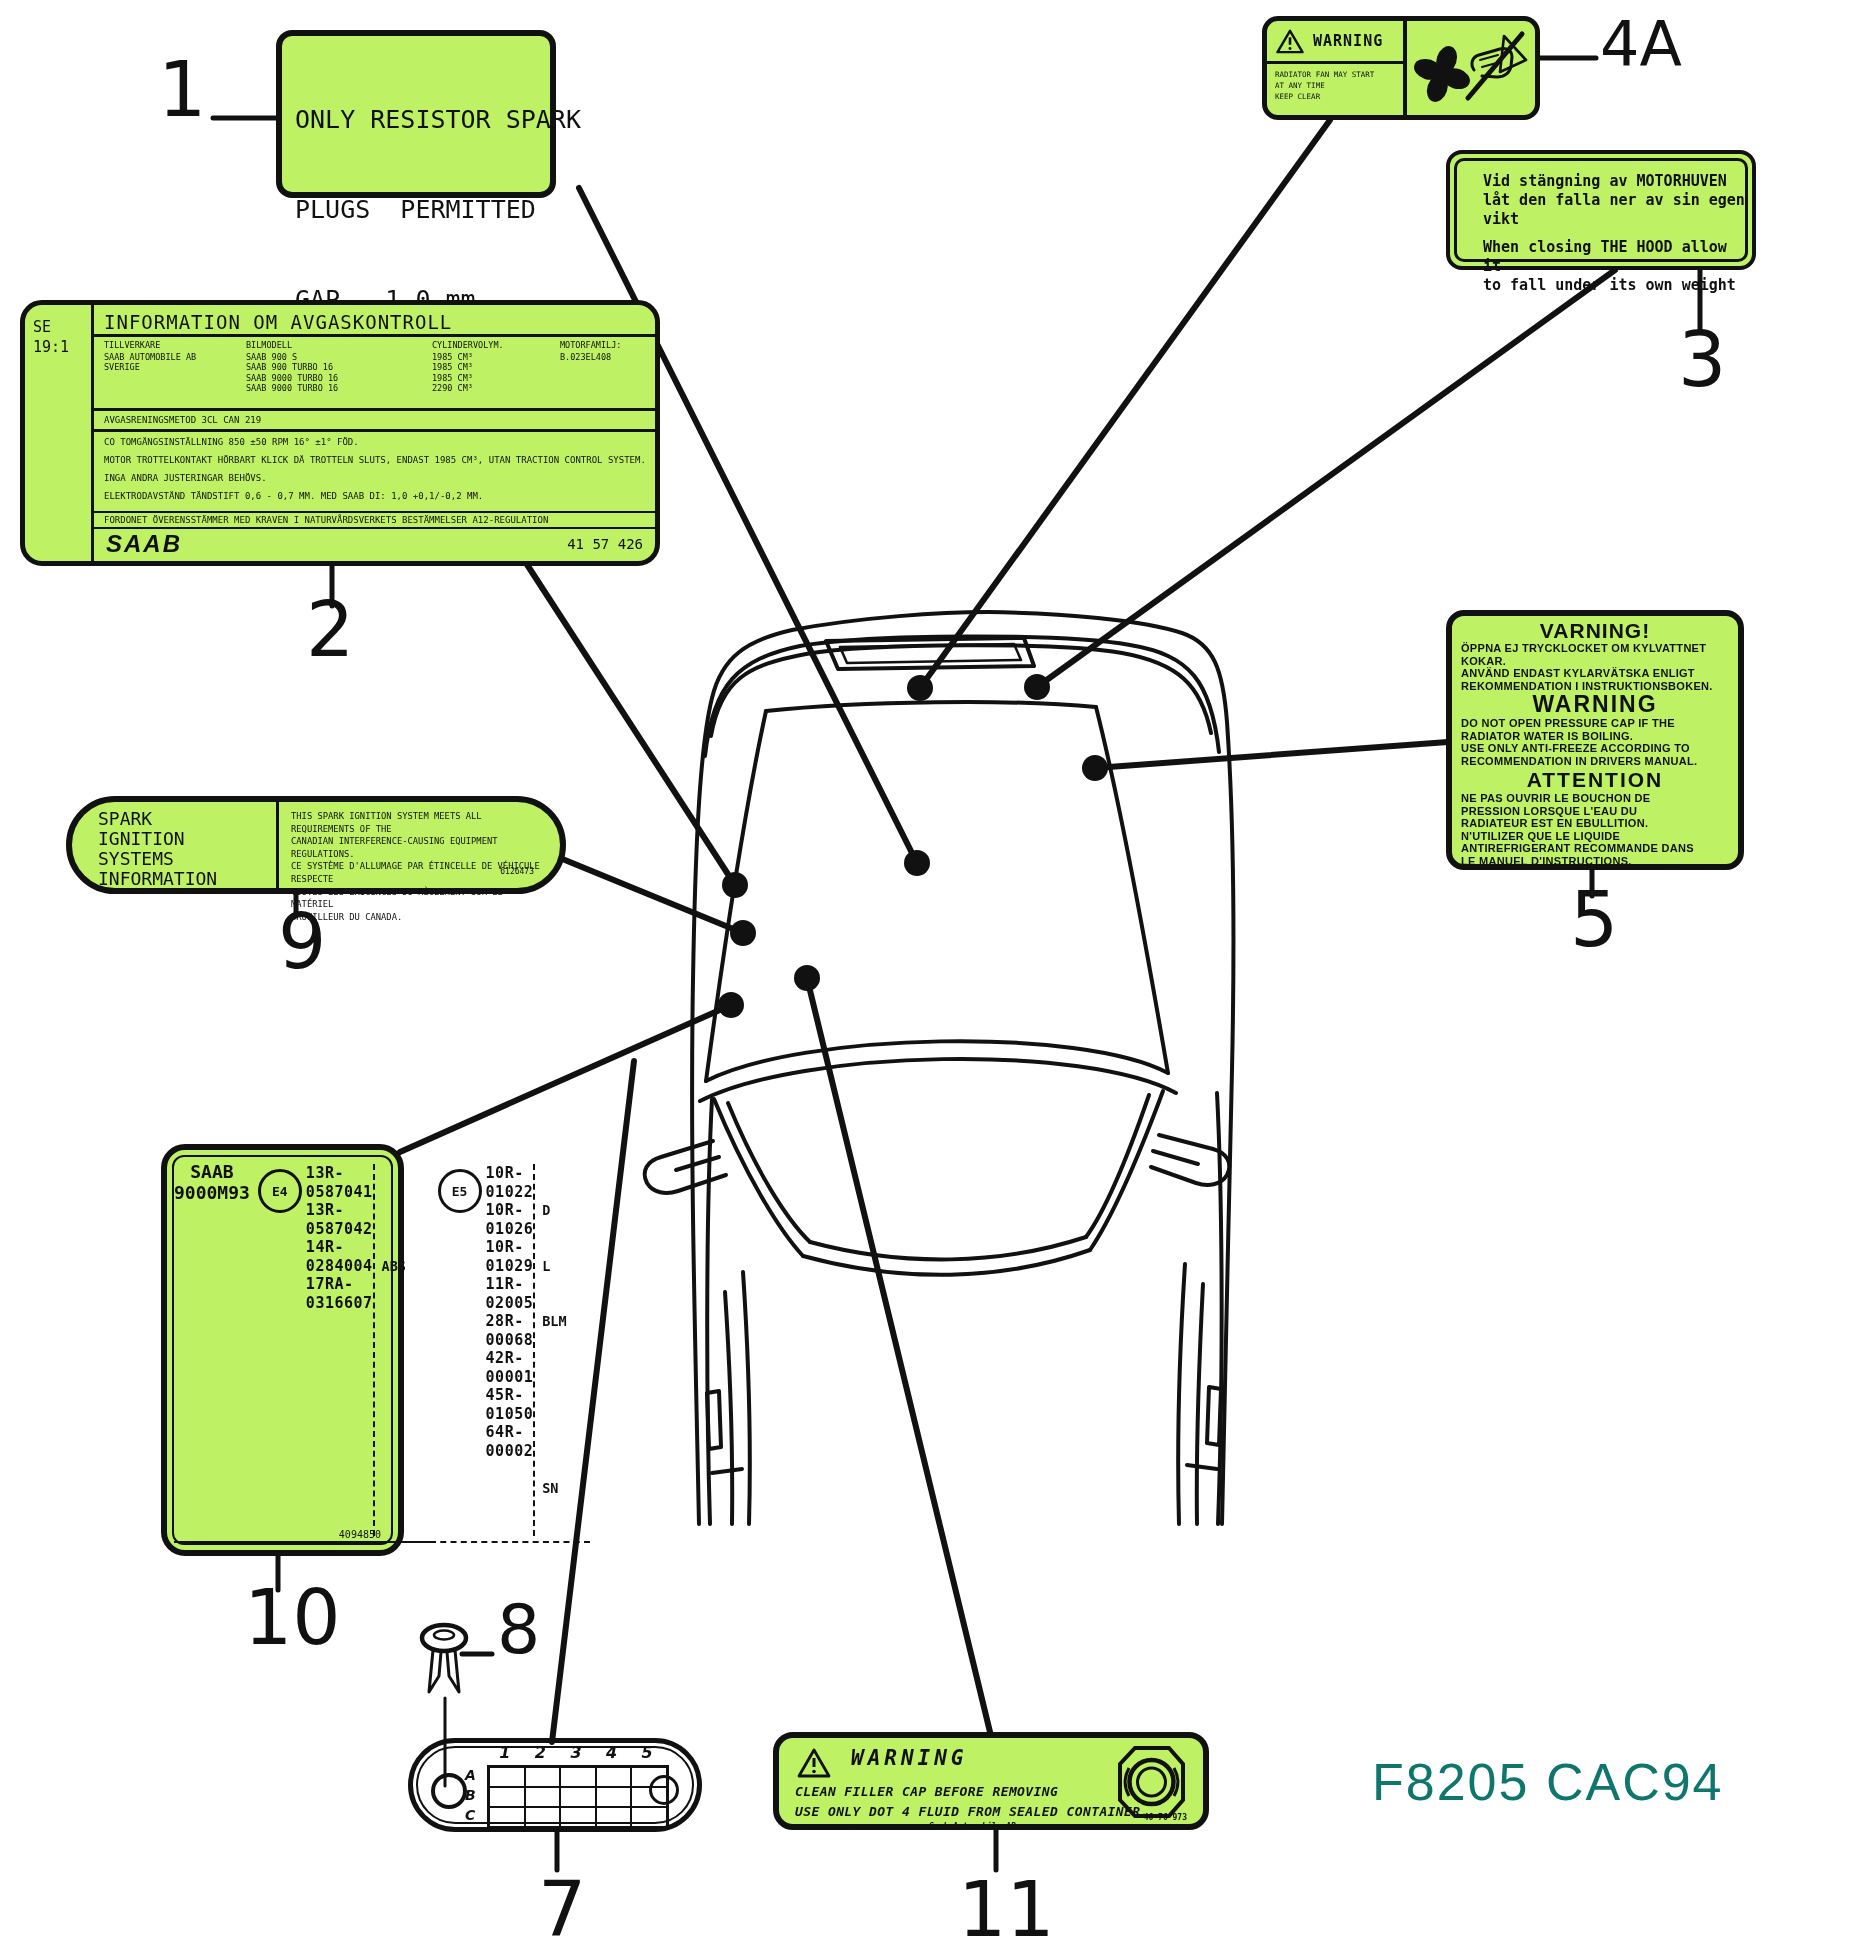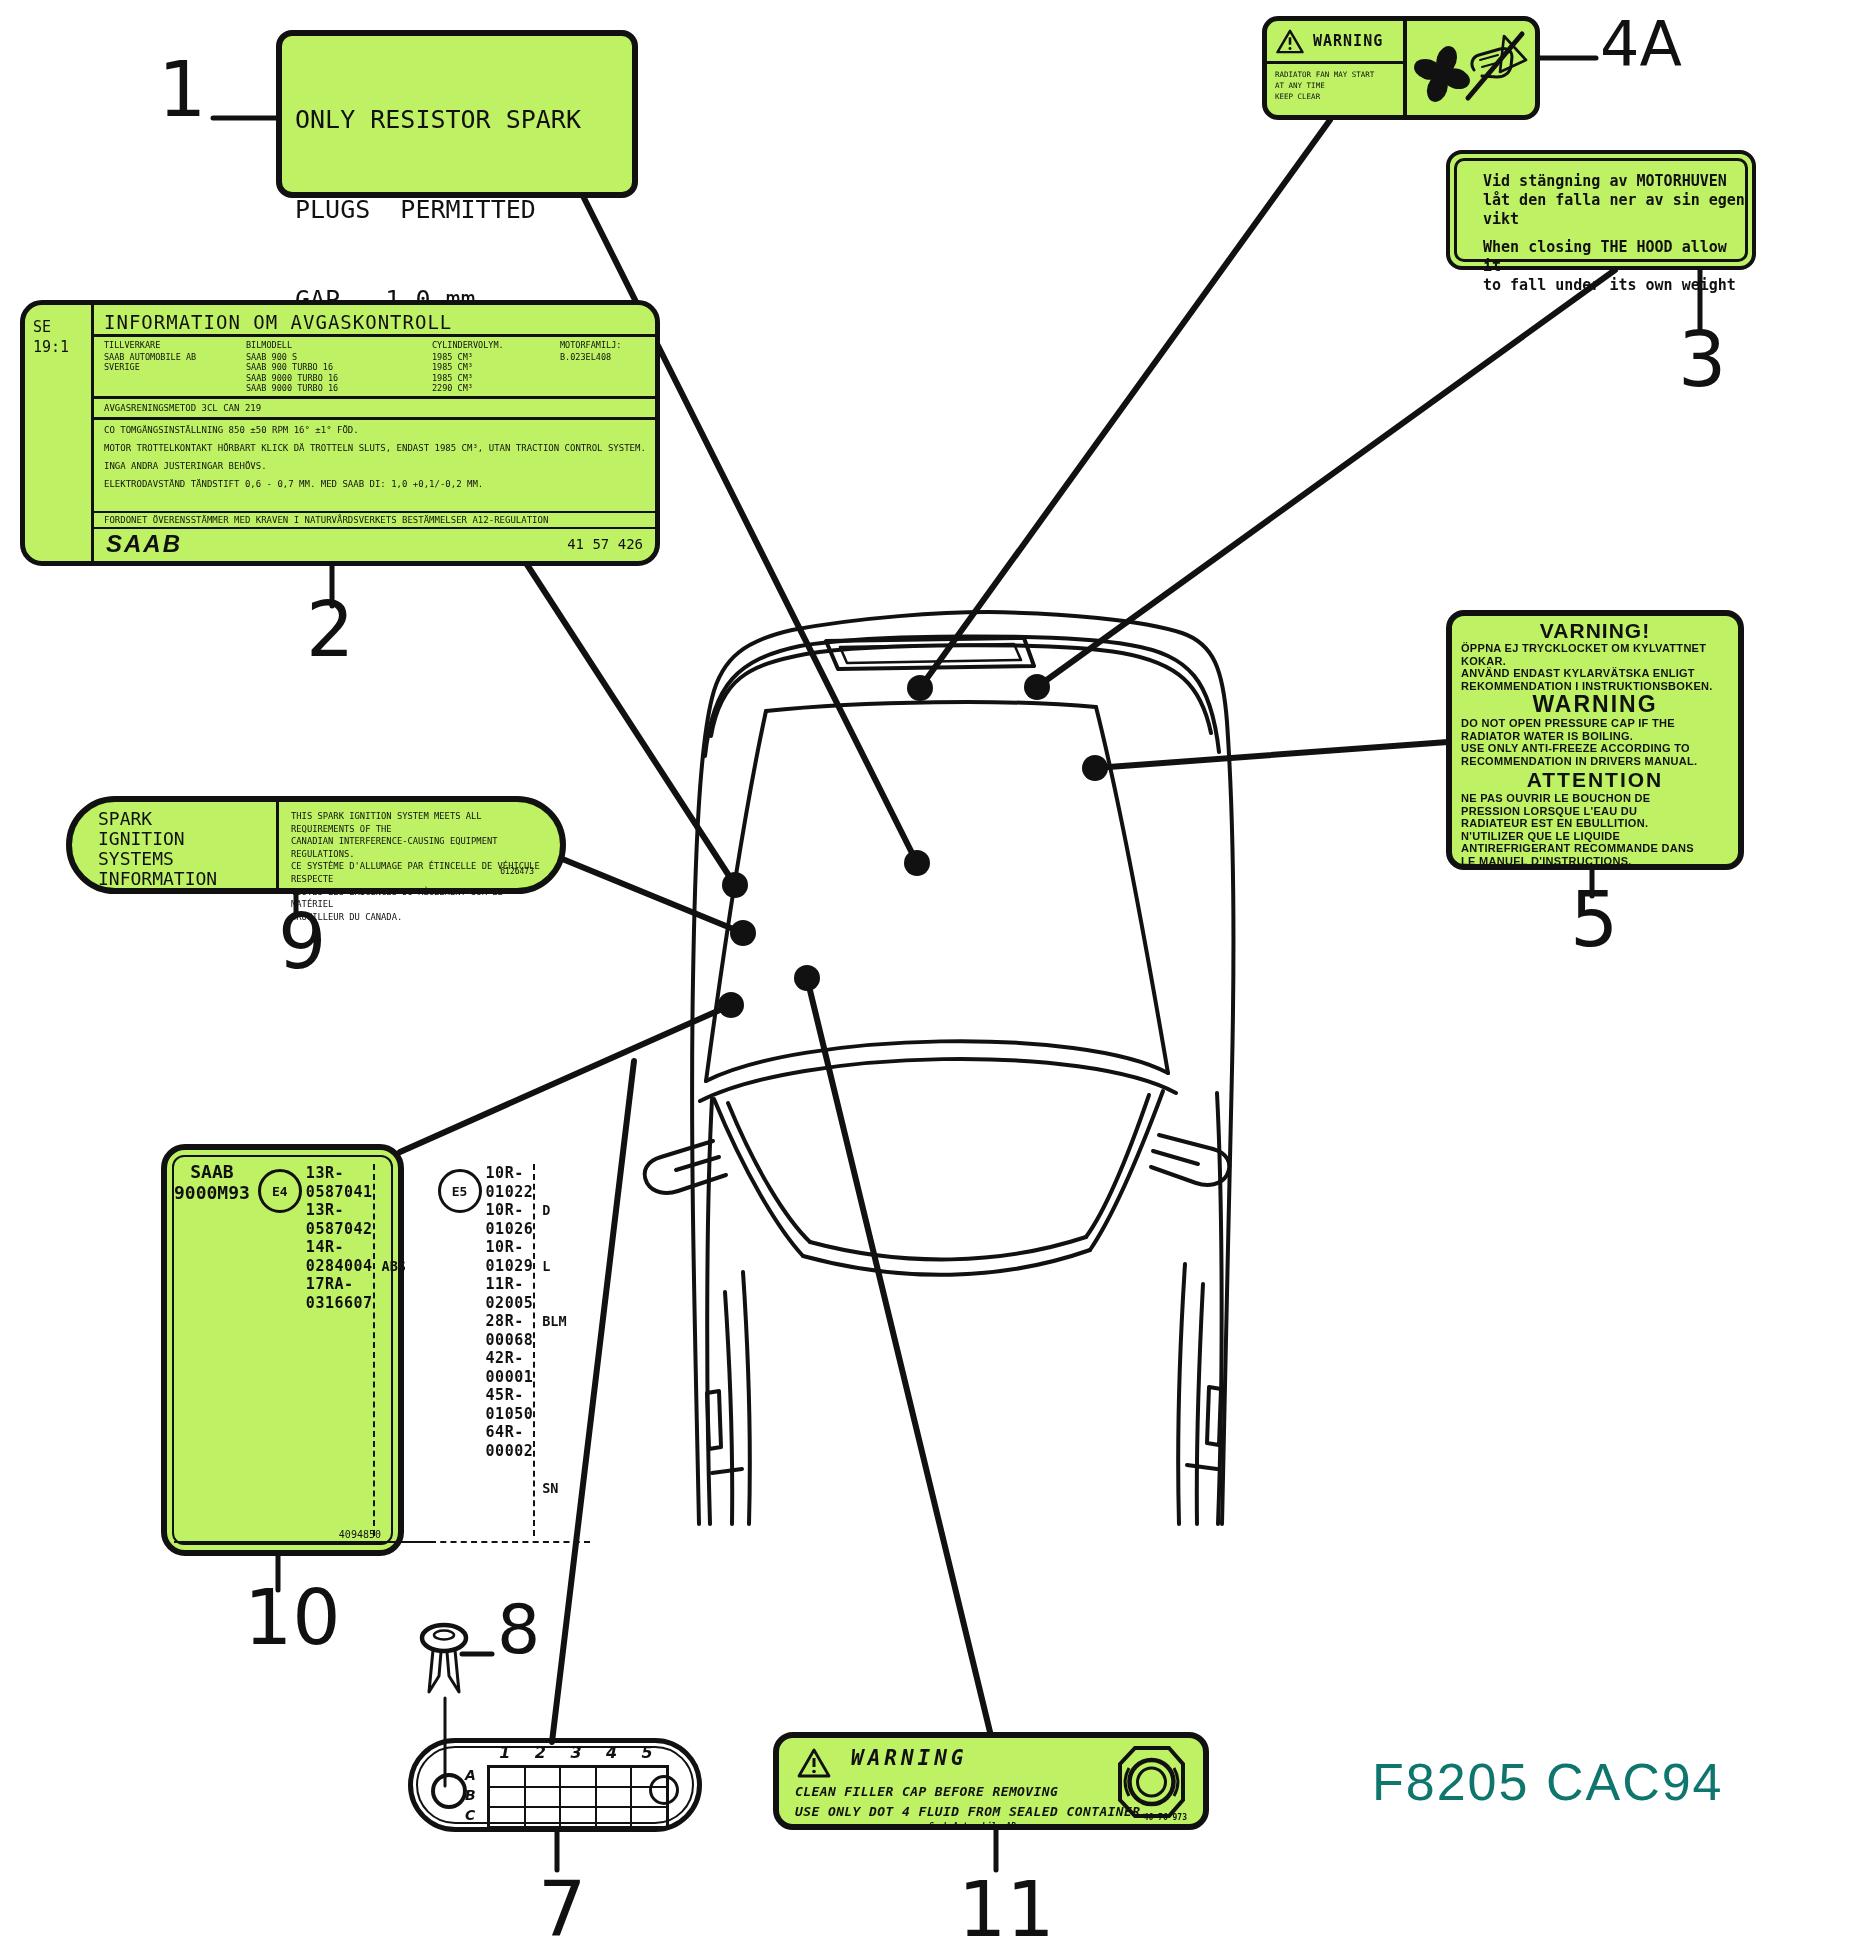--- a/index.html
+++ b/index.html
@@ -2,29 +2,29 @@
 <html><head>
 <meta charset="utf-8">
 <style>
   html,body{margin:0;padding:0;background:#fff;}
   .canvas{position:relative;width:1869px;height:1959px;background:#fff;color:#111;overflow:hidden;}
   .art{position:absolute;left:0;top:0;z-index:0;}
   .label{position:absolute;z-index:2;background:#bef264;box-sizing:border-box;color:#111;}
   .callout{position:absolute;z-index:3;font-family:"DejaVu Sans",sans-serif;font-size:76px;line-height:1;color:#111;}
 
   
-  .label1{left:276px;top:30px;width:362px;height:168px;border:6px solid #111;border-radius:16px;
+  .label1{left:276px;top:30px;width:280px;height:168px;border:6px solid #111;border-radius:16px;
           padding:9px 0 0 13px;font-family:"DejaVu Sans Mono",monospace;font-size:25px;line-height:30px;white-space:pre;}
 
   
   .label2{left:20px;top:300px;width:640px;height:266px;border:5px solid #111;border-radius:22px;display:flex;font-family:"DejaVu Sans Mono",monospace;}
   .l2-margin{width:58px;border-right:3px solid #111;padding:12px 0 0 8px;font-size:15px;line-height:20px;}
   .l2-main{flex:1;display:flex;flex-direction:column;min-width:0;}
   .l2-title{font-size:19px;letter-spacing:1px;padding:6px 8px 1px 10px;border-bottom:3px solid #111;}
-  .l2-cols{display:flex;border-bottom:3px solid #111;padding:3px 4px 2px 10px;}
+  .l2-cols{display:flex;border-bottom:3px solid #111;padding:3px 4px 14px 10px;}
   .l2-col{font-size:8.5px;line-height:10.5px;}
   .l2-col .hdr{margin-bottom:1px;}
   .l2-c1{width:142px;} .l2-c2{width:186px;} .l2-c3{width:128px;} .l2-c4{flex:1;}
   .l2-rowa{font-size:9px;padding:4px 10px;border-bottom:3px solid #111;}
   .l2-notes{flex:1;font-size:9px;line-height:11px;padding:5px 10px 0;}
   .l2-notes div{margin-bottom:7px;white-space:nowrap;overflow:hidden;}
   .l2-fnote{font-size:9px;padding:2px 10px;border-top:2px solid #111;white-space:nowrap;overflow:hidden;}
   .l2-bottom{display:flex;justify-content:space-between;align-items:center;border-top:2px solid #111;padding:1px 12px 3px;}
   .l2-brand{font-family:"Liberation Sans",sans-serif;font-weight:bold;font-style:italic;font-size:24px;letter-spacing:2px;}
   .l2-part{font-size:14px;}

